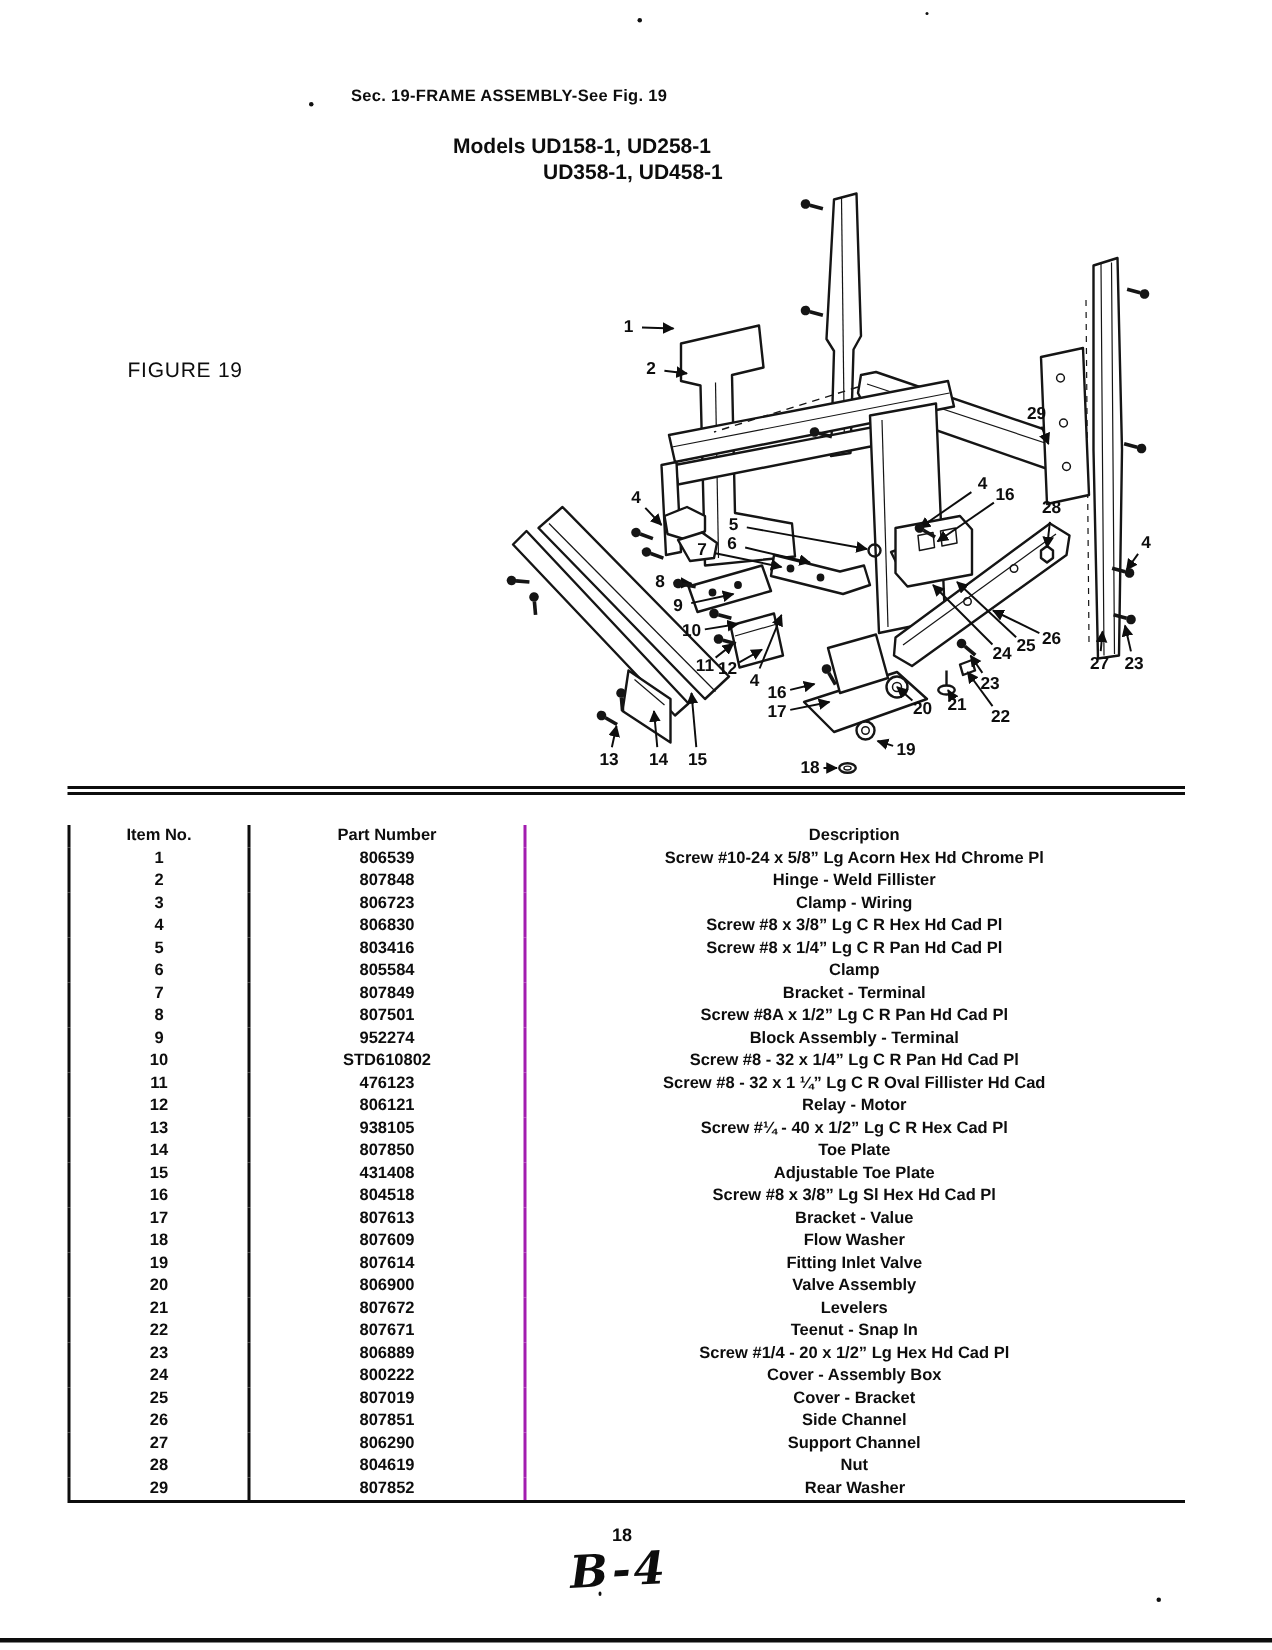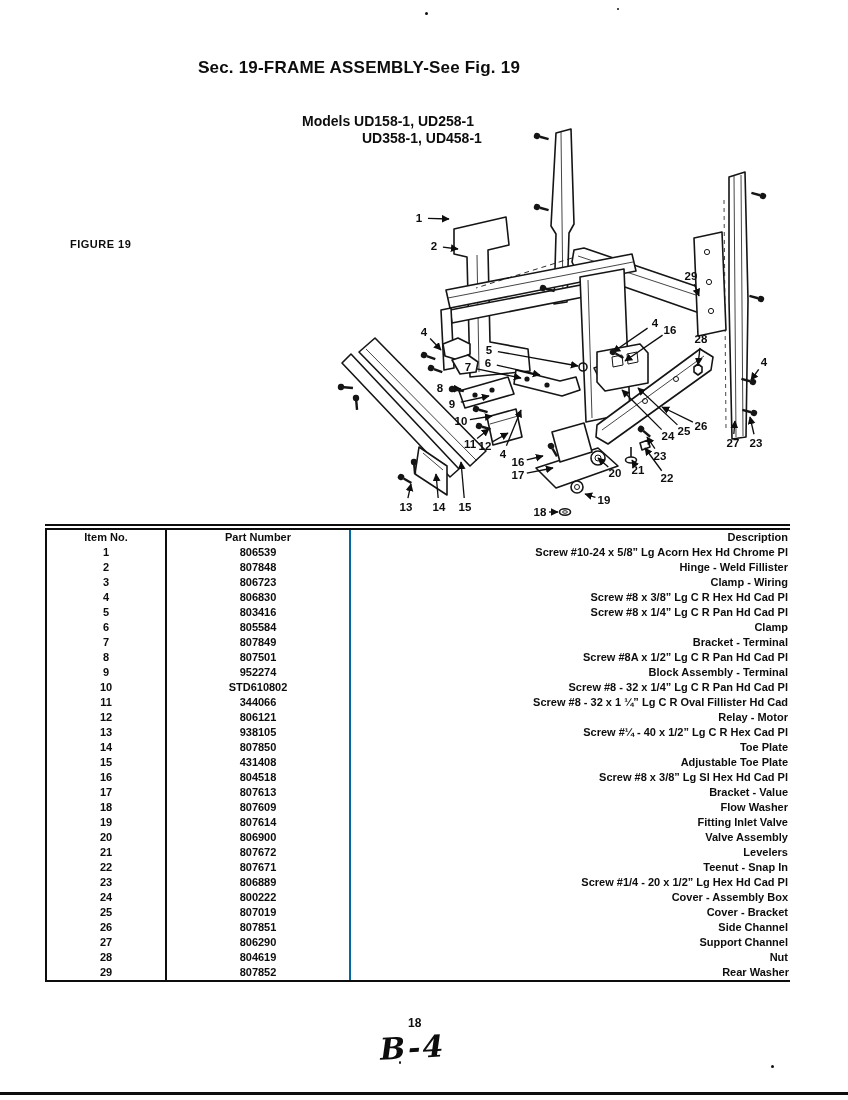--- a/index.html
+++ b/index.html
@@ -2,37 +2,37 @@
 <html><head>
 <meta charset="utf-8">
 <style>
   html,body{margin:0;padding:0;background:#e8e8e8;}
   .page{
     position:relative;width:848px;height:1100px;background:#ffffff;
     font-family:"Liberation Sans",sans-serif;color:#0d0d0d;overflow:hidden;
     margin:0 auto;
   }
   .abs{position:absolute;}
-  .title{font-weight:bold;font-size:17px;letter-spacing:.2px;white-space:nowrap;}
-  .models{font-weight:bold;font-size:14px;white-space:nowrap;margin-top:24px;}
-  .figure-label{font-weight:bold;font-size:11px;letter-spacing:.5px;}
+  .title{font-weight:bold;font-size:11px;letter-spacing:.2px;white-space:nowrap;margin-left:36px;}
+  .models{font-weight:bold;font-size:14px;white-space:nowrap;}
+  .figure-label{font-weight:normal;font-size:14px;letter-spacing:.5px;margin-left:15px;}
   
   .tbl{position:absolute;left:45px;top:524px;width:745px;}
   .rule{background:#0d0d0d;width:100%;}
   .r2{height:2px;}
   .gap2{height:2px;}
-  table.parts{border-collapse:collapse;table-layout:fixed;width:100%;}
+  table.parts{border-collapse:collapse;table-layout:fixed;width:100%;margin-top:20px;}
   table.parts td,table.parts th{
     padding:0;font-size:11px;font-weight:bold;line-height:15px;
     font-family:"Liberation Sans",sans-serif;color:#0d0d0d;
     overflow:hidden;white-space:nowrap;
   }
   th.c-item,td.c-item{width:118px;text-align:center;border-right:2px solid #0d0d0d;border-left:2px solid #0d0d0d;}
-  th.c-part,td.c-part{width:182px;text-align:center;border-right:2px solid #0369a1;}
-  th.c-desc,td.c-desc{text-align:right;padding-left:16px;}
+  th.c-part,td.c-part{width:182px;text-align:center;border-right:2px solid #a21caf;}
+  th.c-desc,td.c-desc{text-align:center;padding-left:16px;}
   thead th{font-size:11.5px;line-height:18px;}
   
   svg.fig{position:absolute;left:0;top:0;}
   .pgnum{font-weight:bold;font-size:12px;}
   .handnote{
     font-family:"DejaVu Serif",serif;font-style:italic;font-weight:bold;
     font-size:30px;transform:rotate(-3deg);letter-spacing:2px;
   }
   .speck{position:absolute;background:#111;border-radius:50%;}
   .botline{position:absolute;left:0;right:0;top:1092px;height:3px;background:#0d0d0d;}
@@ -340,21 +340,21 @@
             <td class="c-part">952274</td>
             <td class="c-desc">Block Assembly - Terminal</td>
           </tr>
           <tr>
             <td class="c-item">10</td>
             <td class="c-part">STD610802</td>
             <td class="c-desc">Screw #8 - 32 x 1/4” Lg C R Pan Hd Cad Pl</td>
           </tr>
           <tr>
             <td class="c-item">11</td>
-            <td class="c-part">344066</td>
+            <td class="c-part">476123</td>
             <td class="c-desc">Screw #8 - 32 x 1 ¼” Lg C R Oval Fillister Hd Cad</td>
           </tr>
           <tr>
             <td class="c-item">12</td>
             <td class="c-part">806121</td>
             <td class="c-desc">Relay - Motor</td>
           </tr>
           <tr>
             <td class="c-item">13</td>
             <td class="c-part">938105</td>

